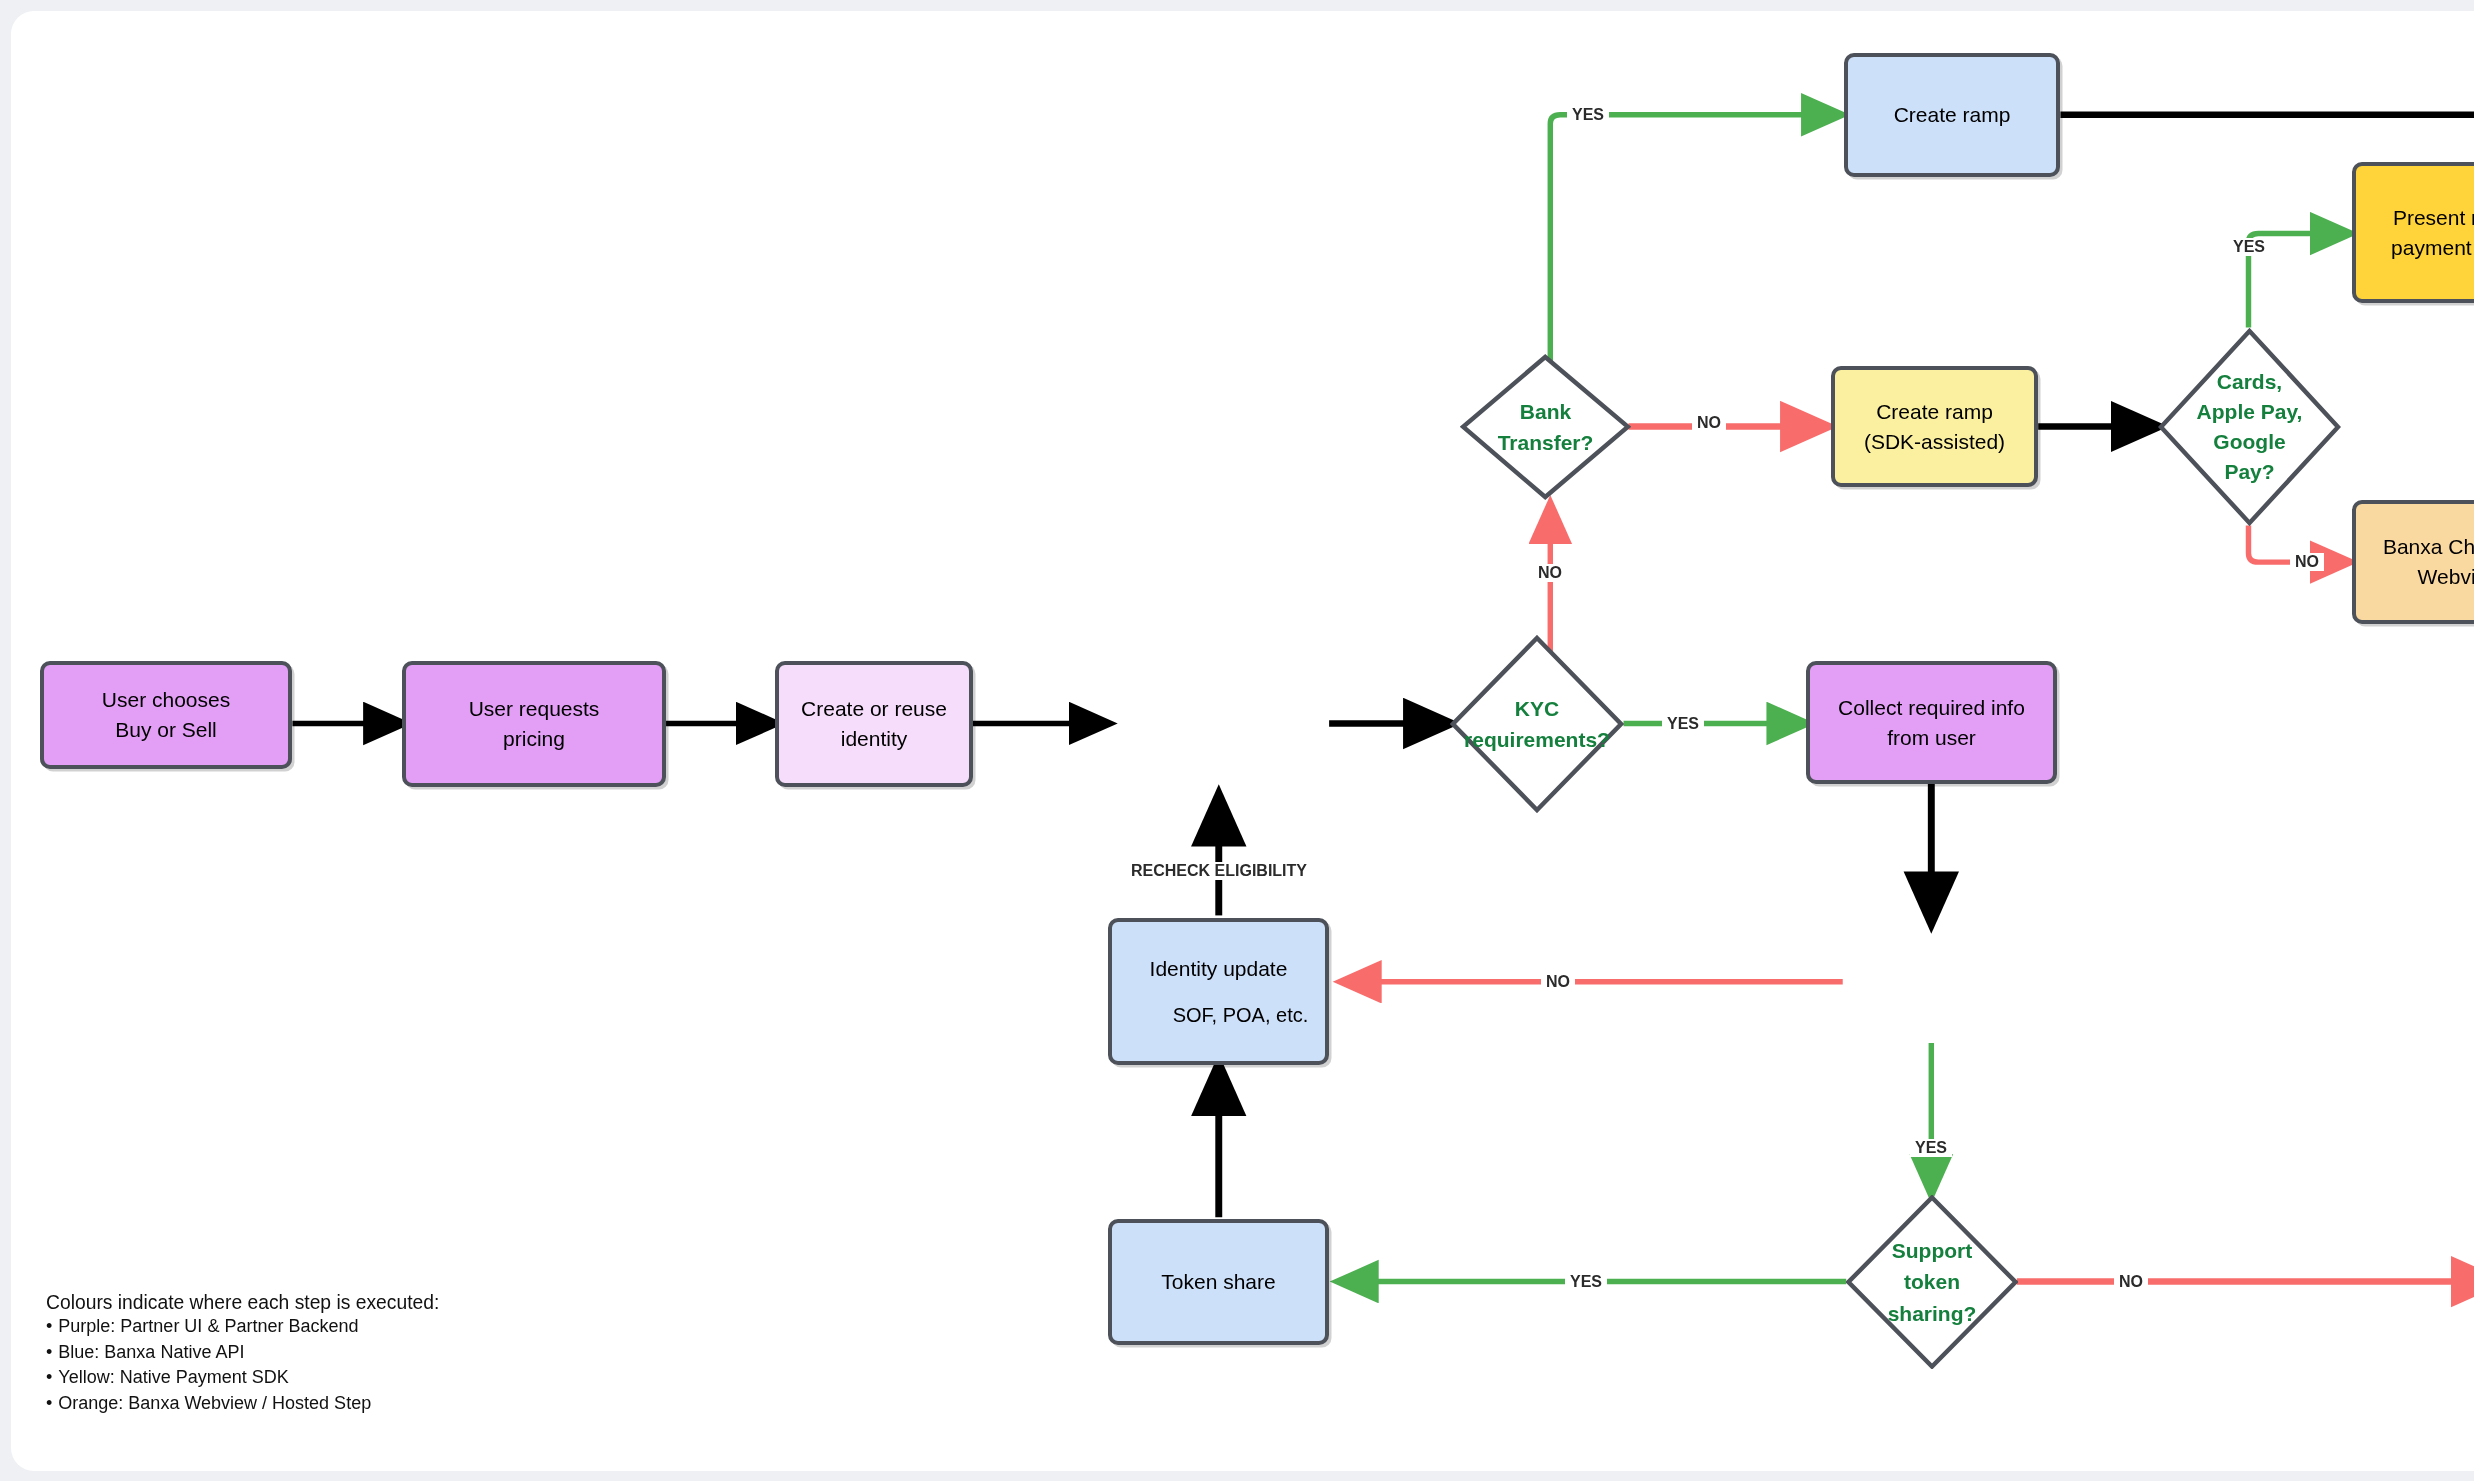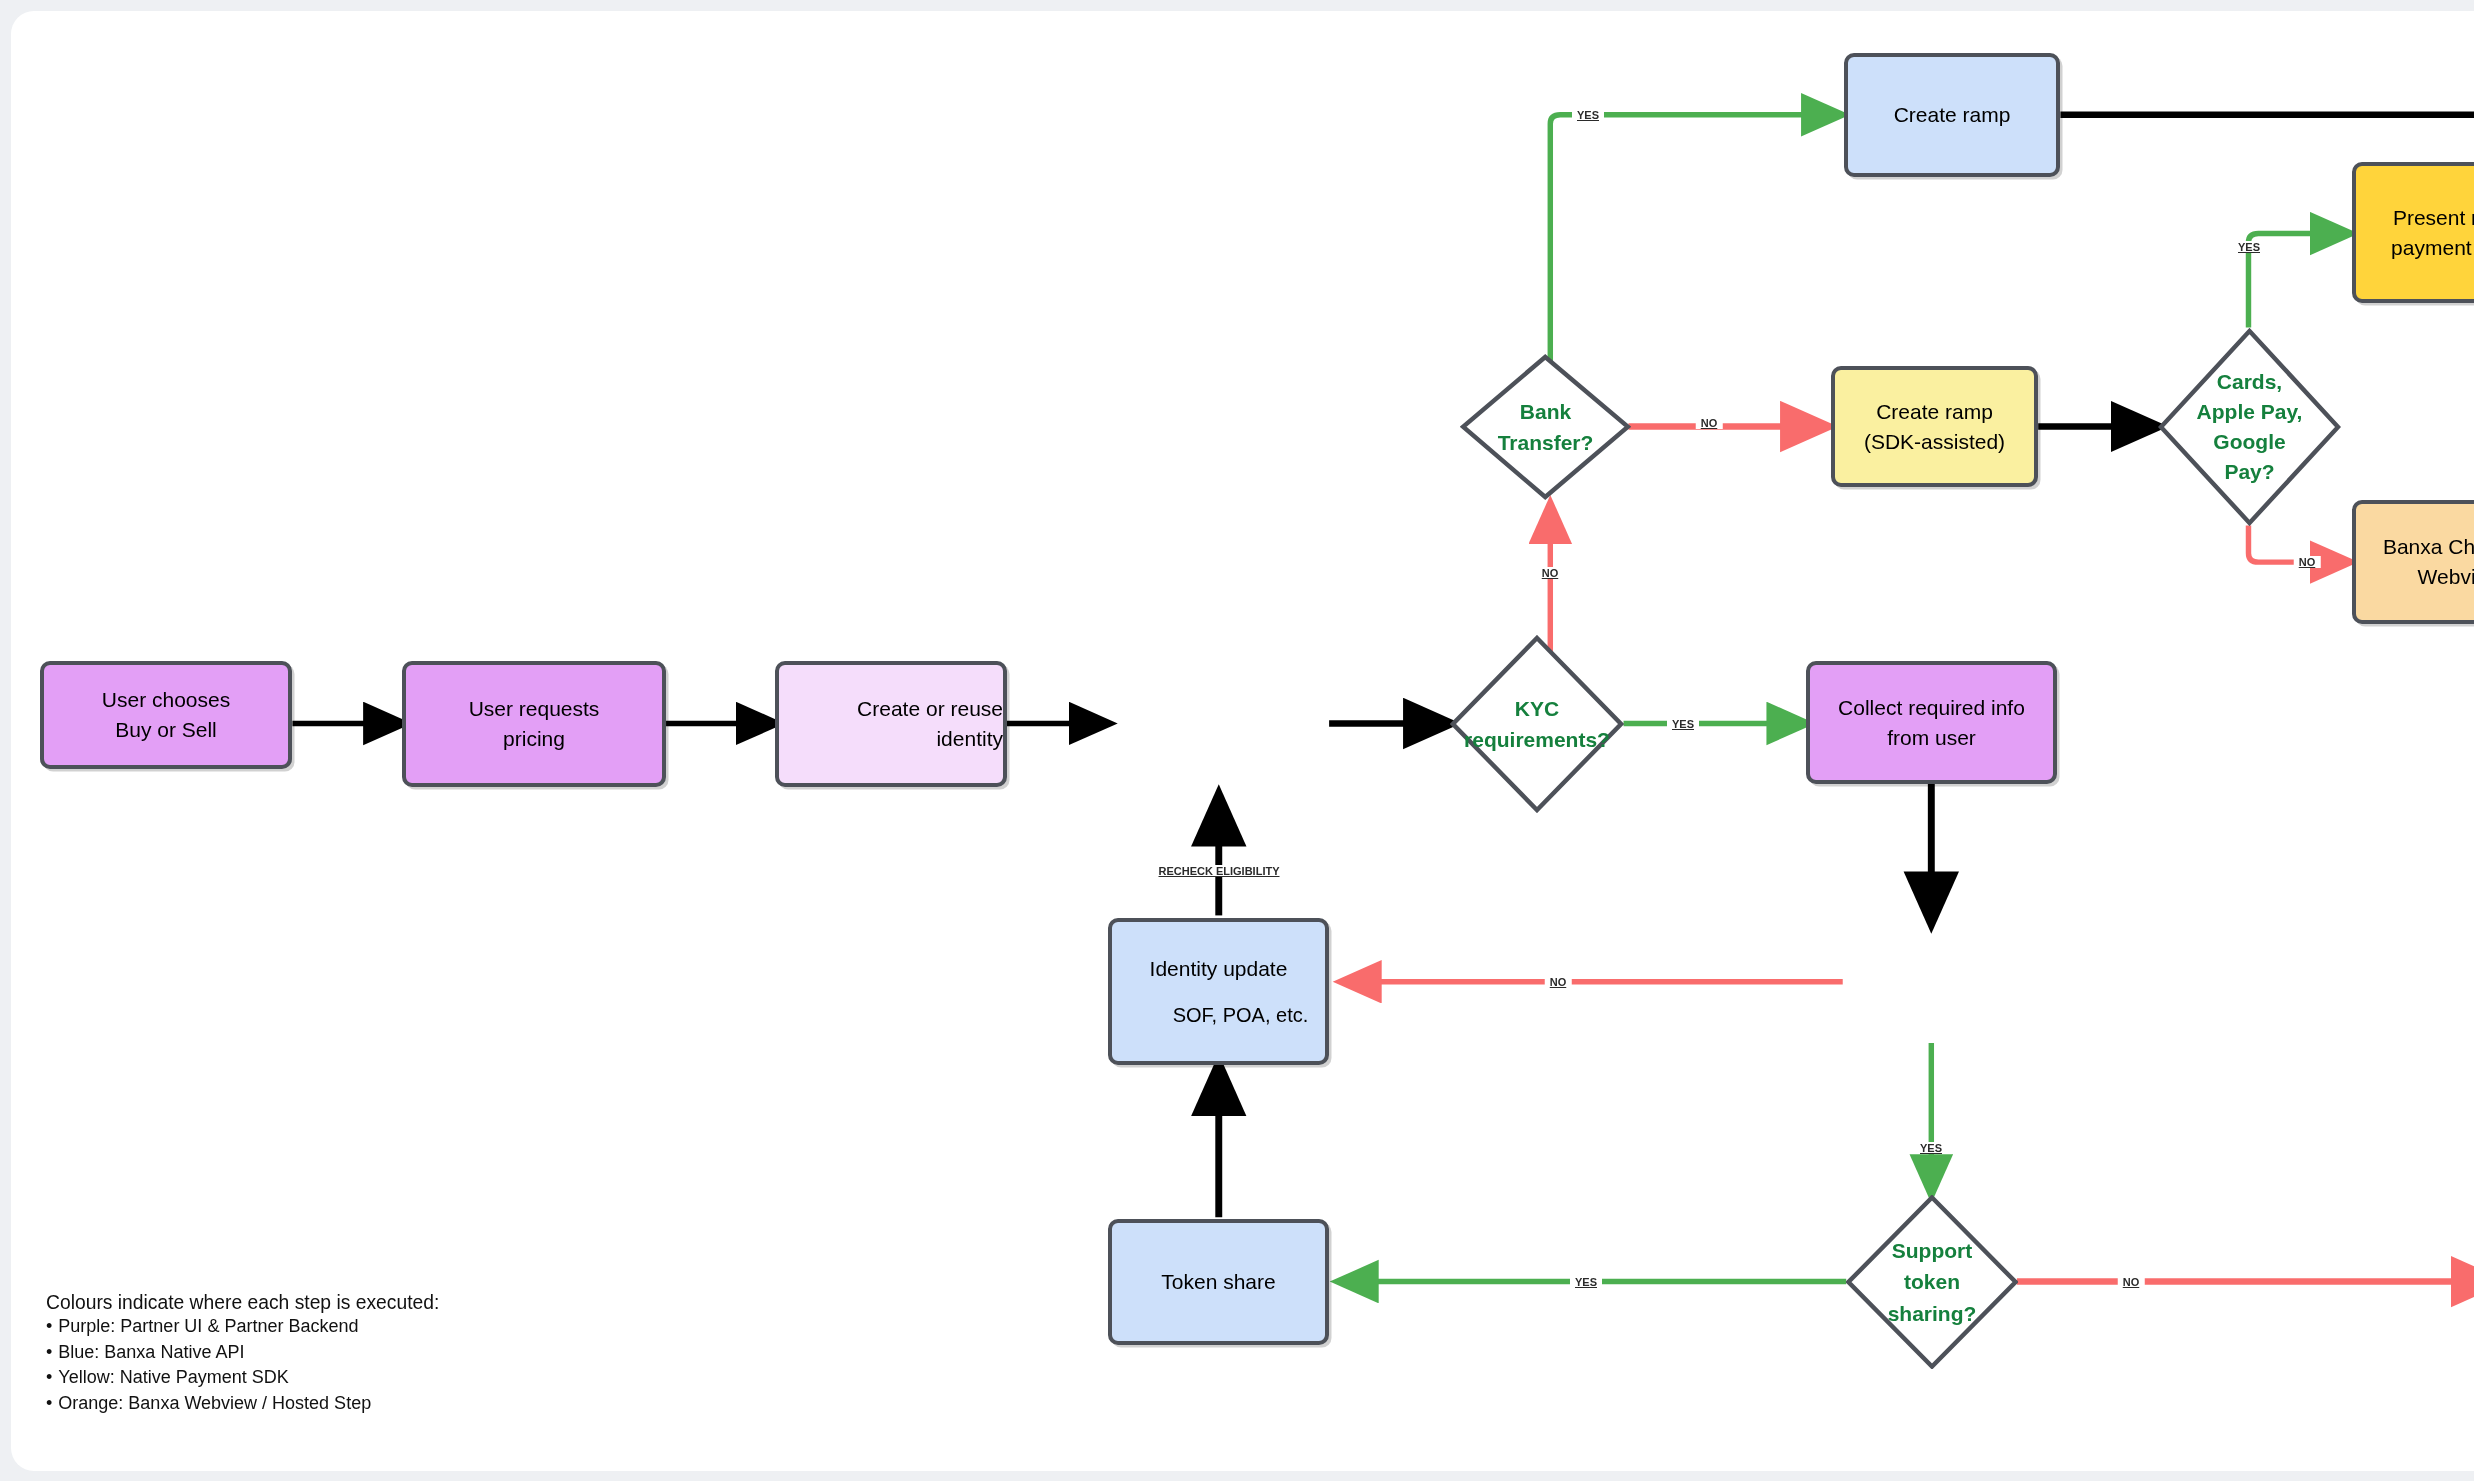--- a/index.html
+++ b/index.html
@@ -11,22 +11,22 @@
         display:flex;flex-direction:column;align-items:center;justify-content:center;
         text-align:center;color:#000;line-height:1.42;
         box-shadow:3px 3px 0 -0.5px rgba(0,0,0,0.18);}
   .node .ttl{font-size:21px;}
   .node.bold .ttl{font-weight:bold;}
   .node .sub{font-size:20px;margin-top:17px;margin-left:44px;}
   .dia{position:absolute;display:flex;align-items:center;justify-content:center;}
   .dia .dlabel{position:relative;z-index:3;font-size:21px;font-weight:bold;color:#15803d;
         text-align:center;line-height:1.5;width:125%;}
   .dia svg{position:absolute;left:0;top:0;}
-  .elabel{position:absolute;font-size:11px;font-weight:bold;color:#2b2b2b;
-        background:#fff;padding:0 5px;white-space:nowrap;transform:translate(-50%,-50%);text-decoration:underline;}
+  .elabel{position:absolute;font-size:16px;font-weight:bold;color:#2b2b2b;
+        background:#fff;padding:0 5px;white-space:nowrap;transform:translate(-50%,-50%);}
   .legend{position:absolute;color:#111;}
   .legend .lg-title{font-size:19.3px;}
   .legend ul{list-style:none;margin:0;padding:0;}
   .legend li{font-size:18px;line-height:1.42;}
   .legend li::before{content:"\2022";margin-right:6px;}
 </style>
 </head>
 <body>
 
 <div id="stage">
@@ -94,21 +94,21 @@
   <div class="node" style="left:40px;top:661px;width:252px;height:108px;background:#e39ff6;">
     <span class="ttl">User chooses</span>
     <span class="ttl">Buy or Sell</span>
   </div>
 
   <div class="node" style="left:402px;top:661px;width:264px;height:126px;background:#e39ff6;">
     <span class="ttl">User requests</span>
     <span class="ttl">pricing</span>
   </div>
 
-  <div class="node" style="left:775px;top:661px;width:232px;height:126px;background:#f5ddfb;align-items:flex-end;">
+  <div class="node" style="left:775px;top:661px;width:198px;height:126px;background:#f5ddfb;">
     <span class="ttl">Create or reuse</span>
     <span class="ttl">identity</span>
   </div>
 
 
   <div class="node" style="left:1806px;top:661px;width:251px;height:123px;background:#e39ff6;text-align:right;">
     <span class="ttl">Collect required info</span>
     <span class="ttl">from user</span>
   </div>
 

